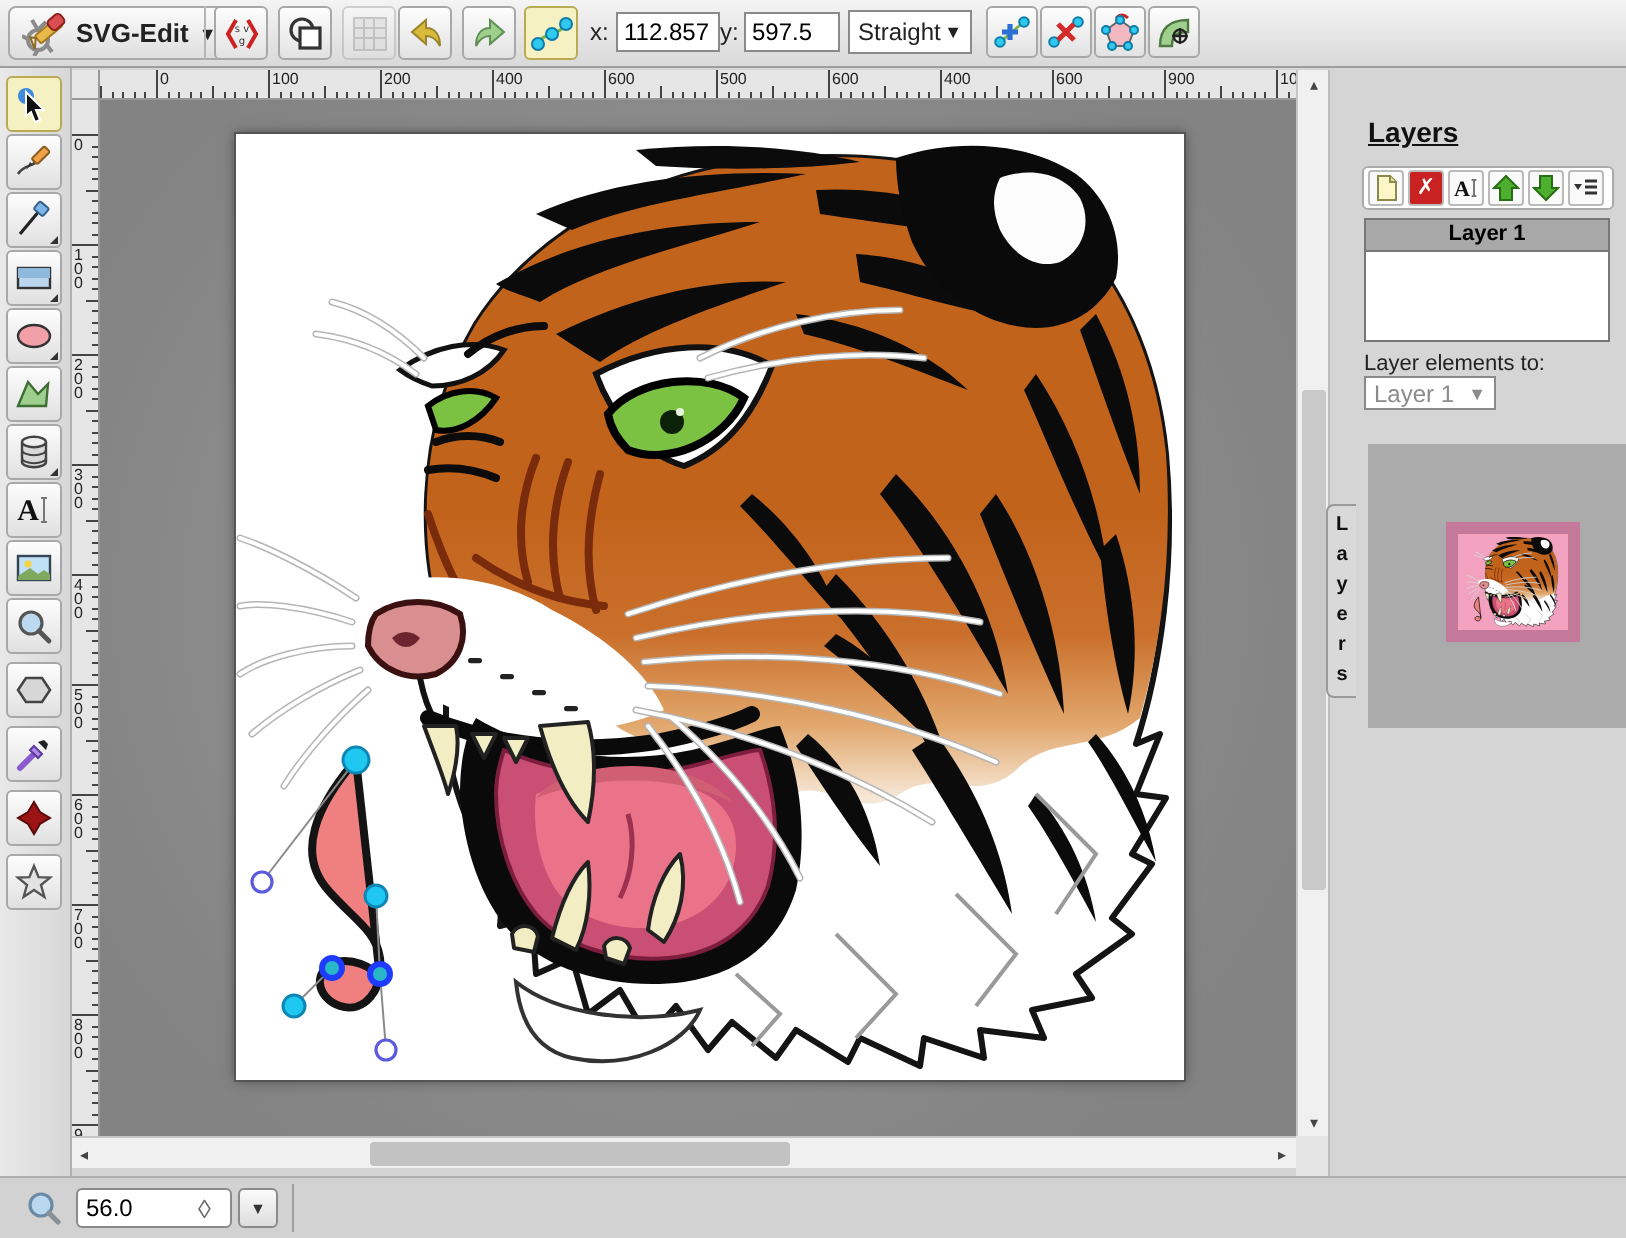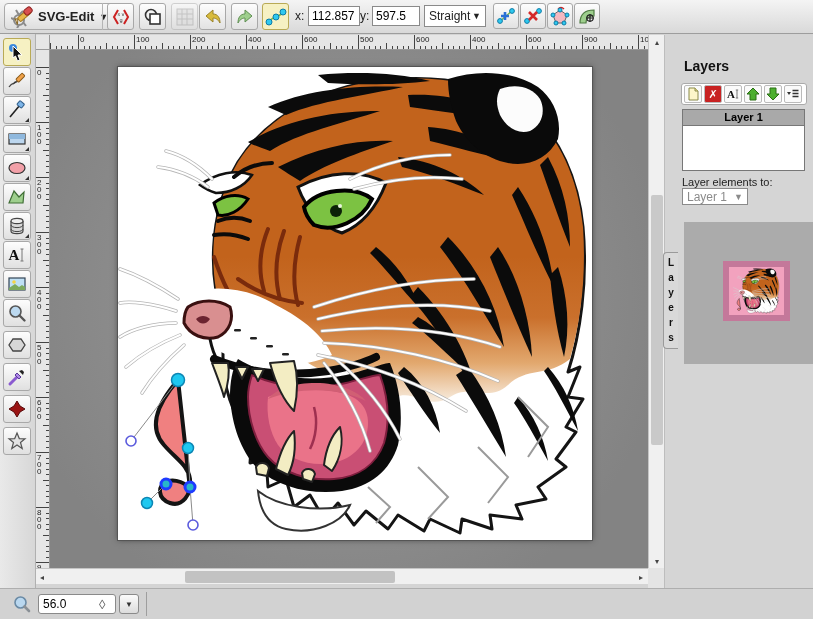--- a/index.html
+++ b/index.html
@@ -52,21 +52,21 @@
      border-left:1px solid #c5c5c5;box-sizing:border-box;z-index:18;}
   #h-scrollbar{position:absolute;left:35px;top:568px;width:613px;height:16px;background:#f0f0f0;
      border-top:1px solid #c5c5c5;box-sizing:border-box;z-index:18;}
   .sb-arrow{position:absolute;width:14px;height:14px;display:flex;align-items:center;justify-content:center;
      font-size:8px;color:#444;}
   #v-thumb{position:absolute;left:2px;top:160px;width:12px;height:250px;background:#c9c9c9;border-radius:2px;}
   #h-thumb{position:absolute;left:150px;top:2px;width:210px;height:12px;background:#c2c2c2;border-radius:2px;}
   
   #right-panel{position:absolute;left:664px;top:35px;width:149px;height:553px;background:#d5d5d5;
      border-left:1px solid #bdbdbd;box-sizing:border-box;z-index:16;}
-  #layers-title{position:absolute;left:19px;top:23px;font-size:14px;font-weight:bold;color:#111;}
+  #layers-title{position:absolute;left:19px;top:23px;font-size:14px;font-weight:bold;color:#111;text-decoration:underline;}
   #layer-toolbar{position:absolute;left:16px;top:48px;width:126px;height:22px;background:#fff;
      border:1px solid #aaa;border-radius:3px;display:flex;align-items:center;gap:2px;padding:0 2px;box-sizing:border-box;}
   .lyr-btn{width:18px;height:18px;border:1px solid #bbb;border-radius:2px;background:#fafafa;
      display:flex;align-items:center;justify-content:center;box-sizing:border-box;overflow:hidden;}
   .lyr-btn.del{background:#c82222;color:#fff;font-size:11px;font-weight:bold;line-height:1;}
   #layer-list{position:absolute;left:17px;top:74px;width:123px;height:62px;background:#fff;
      border:1px solid #777;box-sizing:border-box;}
   #layer-list .hdr{height:15px;background:#a9a9a9;border-bottom:1px solid #777;
      font-size:11px;font-weight:bold;text-align:center;line-height:15px;color:#000;}
   #move-label{position:absolute;left:17px;top:141px;font-size:11px;color:#222;}

